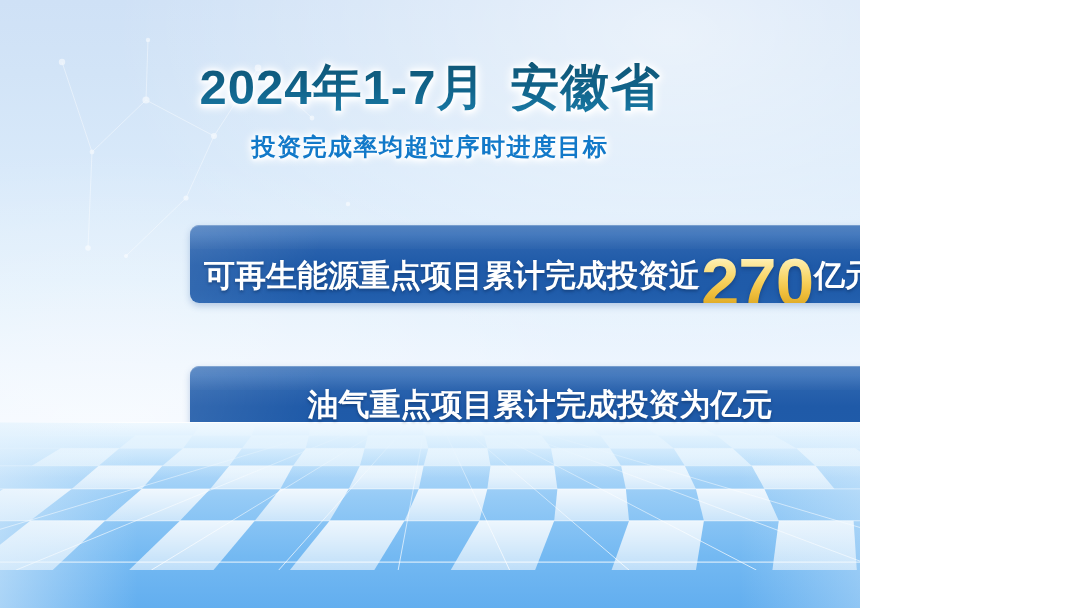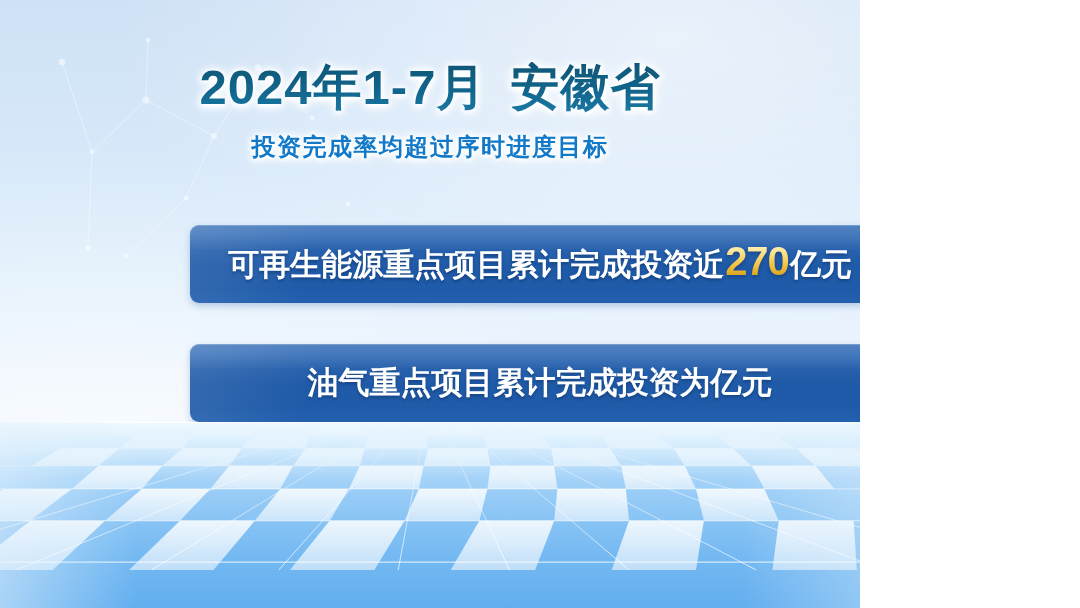--- a/index.html
+++ b/index.html
@@ -157,21 +157,21 @@
         #1f5ba9 82%,
         #2360ae 100%);
     box-shadow:
       0 3px 7px rgba(40,90,160,0.28),
       inset 0 1px 0 rgba(255,255,255,0.22);
     display: flex;
     align-items: center;
     overflow: hidden;
   }
   .bar + .bar {
-    margin-top: 41px;
+    margin-top: 63px;
   }
   .bar .sheen {
     position: absolute;
     left: 0; right: 0; top: 0;
     height: 24px;
     background: linear-gradient(180deg, rgba(255,255,255,0.17) 0%, rgba(255,255,255,0.02) 100%);
     border-radius: 9px 9px 0 0;
     pointer-events: none;
   }
   .bar .corner-gloss {
@@ -197,38 +197,38 @@
   .bar-unit {
     font-family: Liberation Sans, sans-serif;
     font-size: 31px;
     font-weight: bold;
     color: #ffffff;
     letter-spacing: 0px;
     text-shadow: 0 2px 3px rgba(8,40,85,0.45);
   }
   .bar-value {
     font-family: "Liberation Sans", "DejaVu Sans", sans-serif;
-    font-size: 40px;
+    font-size: 69px;
     font-weight: bold;
     line-height: 0.9;
     letter-spacing: -1px;
     background: linear-gradient(180deg,
         #fffbe2 0%,
         #fdeba6 16%,
         #f8d464 44%,
         #efbe3c 66%,
         #dca722 88%,
         #c8921a 100%);
     -webkit-background-clip: text;
     background-clip: text;
     -webkit-text-fill-color: transparent;
     filter: drop-shadow(0 2px 2px rgba(10,40,90,0.45));
     padding: 0 1px;
     position: relative;
-    top: 0;
+    top: 20px;
   }
 </style>
 </head>
 <body>
 
 <div id="stage">
 
   <div class="bg-glow"></div>
 
   <svg class="constellation" viewBox="0 0 480 320" xmlns="http://www.w3.org/2000/svg">

